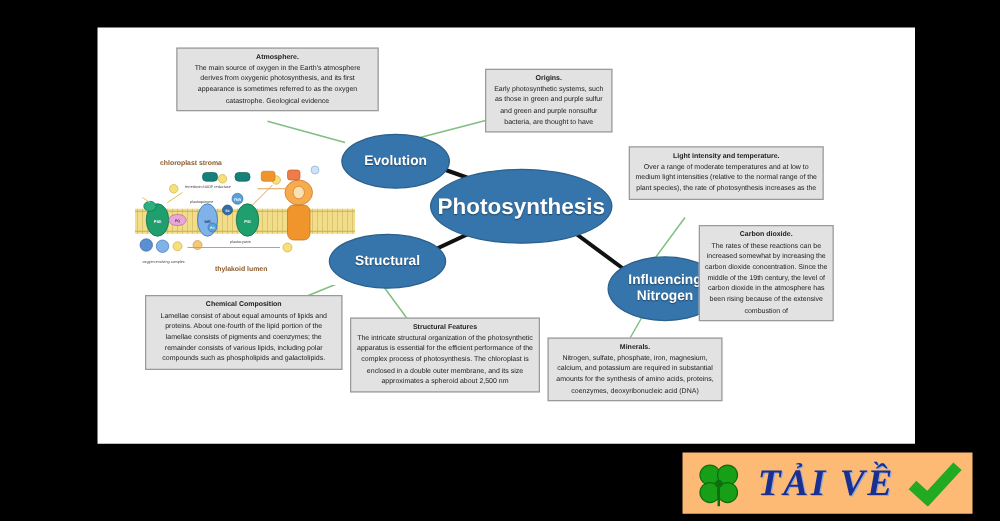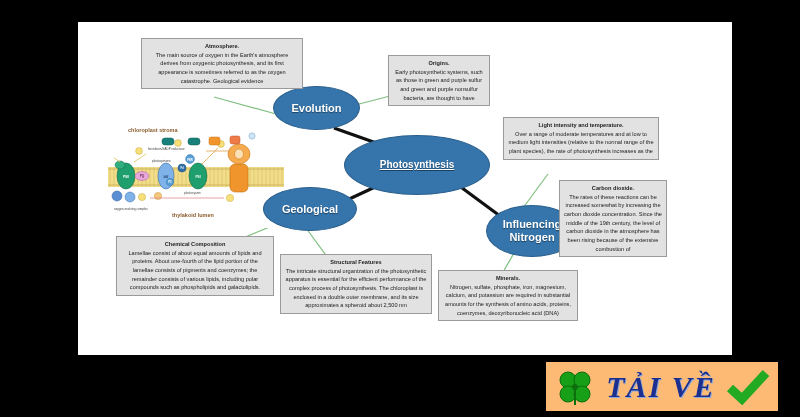--- a/index.html
+++ b/index.html
@@ -3,21 +3,21 @@
 <meta charset="utf-8">
 <style>
   html,body{margin:0;padding:0;background:#000;}
   body{width:800px;height:417px;overflow:hidden;font-family:"Liberation Sans",sans-serif;}
   #screen{position:relative;width:800px;height:417px;background:#000;}
   #canvas{position:absolute;left:78px;top:22px;width:654px;height:333px;background:#fff;overflow:hidden;}
   #svg-layer{position:absolute;left:0;top:0;width:654px;height:333px;}
   .node{position:absolute;border-radius:50%;background:#3575ac;border:1px solid #2b5f8c;
         display:flex;align-items:center;justify-content:center;text-align:center;
         color:#fff;font-weight:bold;text-shadow:0 1px 1px rgba(0,0,0,.45);line-height:1.15;}
-  .node-center{font-size:10px;text-decoration:underline;}
+  .node-center{font-size:18px;}
   .node-branch{font-size:11px;}
   .leaf{position:absolute;background:#e2e2e2;border:1px solid #9a9a9a;
         color:#222;font-size:5.6px;line-height:1.55;text-align:center;
         padding:3px 4px;box-sizing:border-box;}
   .leaf .lt{font-weight:bold;display:block;}
   .chloro-img{position:absolute;left:28px;top:96px;width:180px;height:110px;}
   .badge{position:absolute;left:546px;top:362px;width:232px;height:49px;background:#fdba74;
          display:flex;align-items:center;justify-content:center;gap:10px;}
   .badge-text{font-family:"Liberation Serif",serif;font-weight:bold;font-style:italic;
               font-size:30px;color:#1a2f8f;letter-spacing:2px;
@@ -153,26 +153,26 @@
         <path d="M 28 44 L 40 36" stroke="#e0c24e" stroke-width="0.8" fill="none"></path>
         <path d="M 8 40 L 14 44" stroke="#e0c24e" stroke-width="0.8" fill="none"></path>
         <path d="M 100 33 L 124 33" stroke="#e0a24e" stroke-width="0.8" fill="none"></path>
       </svg>
     </div>
 
     <div class="node node-center" style="left:266px;top:113px;width:144px;height:58px;">
       <span>Photosynthesis</span>
     </div>
 
-    <div class="node node-branch" style="left:195px;top:64px;width:85px;height:42px;">
+    <div class="node node-branch" style="left:195px;top:85px;width:85px;height:42px;">
       <span>Evolution</span>
     </div>
 
     <div class="node node-branch" style="left:185px;top:165px;width:92px;height:42px;">
-      <span>Geological</span>
+      <span>Structural</span>
     </div>
 
     <div class="node node-branch" style="left:408px;top:183px;width:90px;height:50px;flex-direction:column;">
       <span>Influencing</span>
       <span>Nitrogen</span>
     </div>
 
     <div class="leaf" style="left:63px;top:16px;width:162px;">
       <span class="lt">Atmosphere.</span>
       <span>The main source of oxygen in the Earth's atmosphere derives from oxygenic photosynthesis, and its first appearance is sometimes referred to as the oxygen catastrophe. Geological evidence</span>

